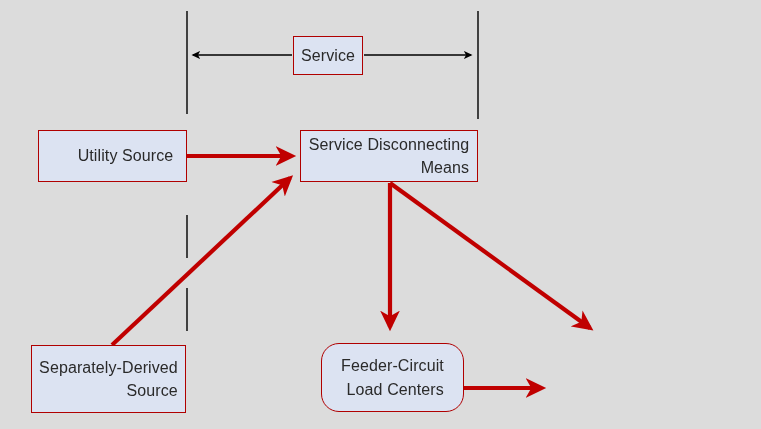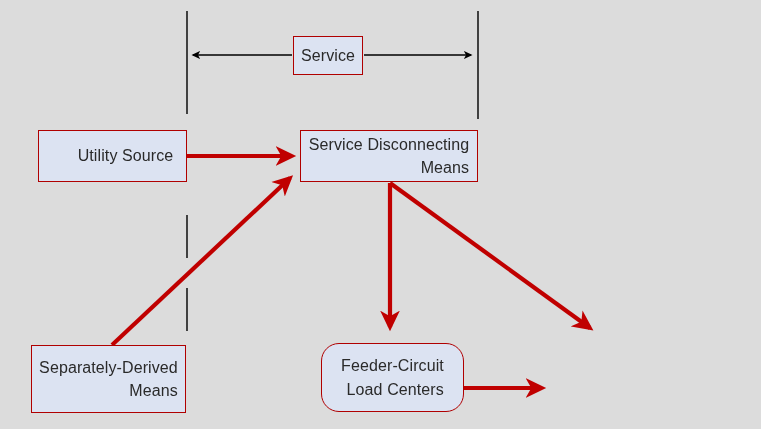--- a/index.html
+++ b/index.html
@@ -86,21 +86,21 @@
     <span class="node-label">Utility Source</span>
   </div>
 
   <div class="node-box" style="left:300px; top:130px; width:178px; height:52px;">
     <span class="node-label">Service Disconnecting
 Means</span>
   </div>
 
   <div class="node-box" style="left:31px; top:345px; width:155px; height:68px;">
     <span class="node-label">Separately-Derived
-Means</span>
+Source</span>
   </div>
 
   <div class="node-box" style="left:321px; top:343px; width:143px; height:69px;border-radius:18px;">
     <span class="node-label">Feeder-Circuit
 Load Centers</span>
   </div>
 
 
 </div>
 

